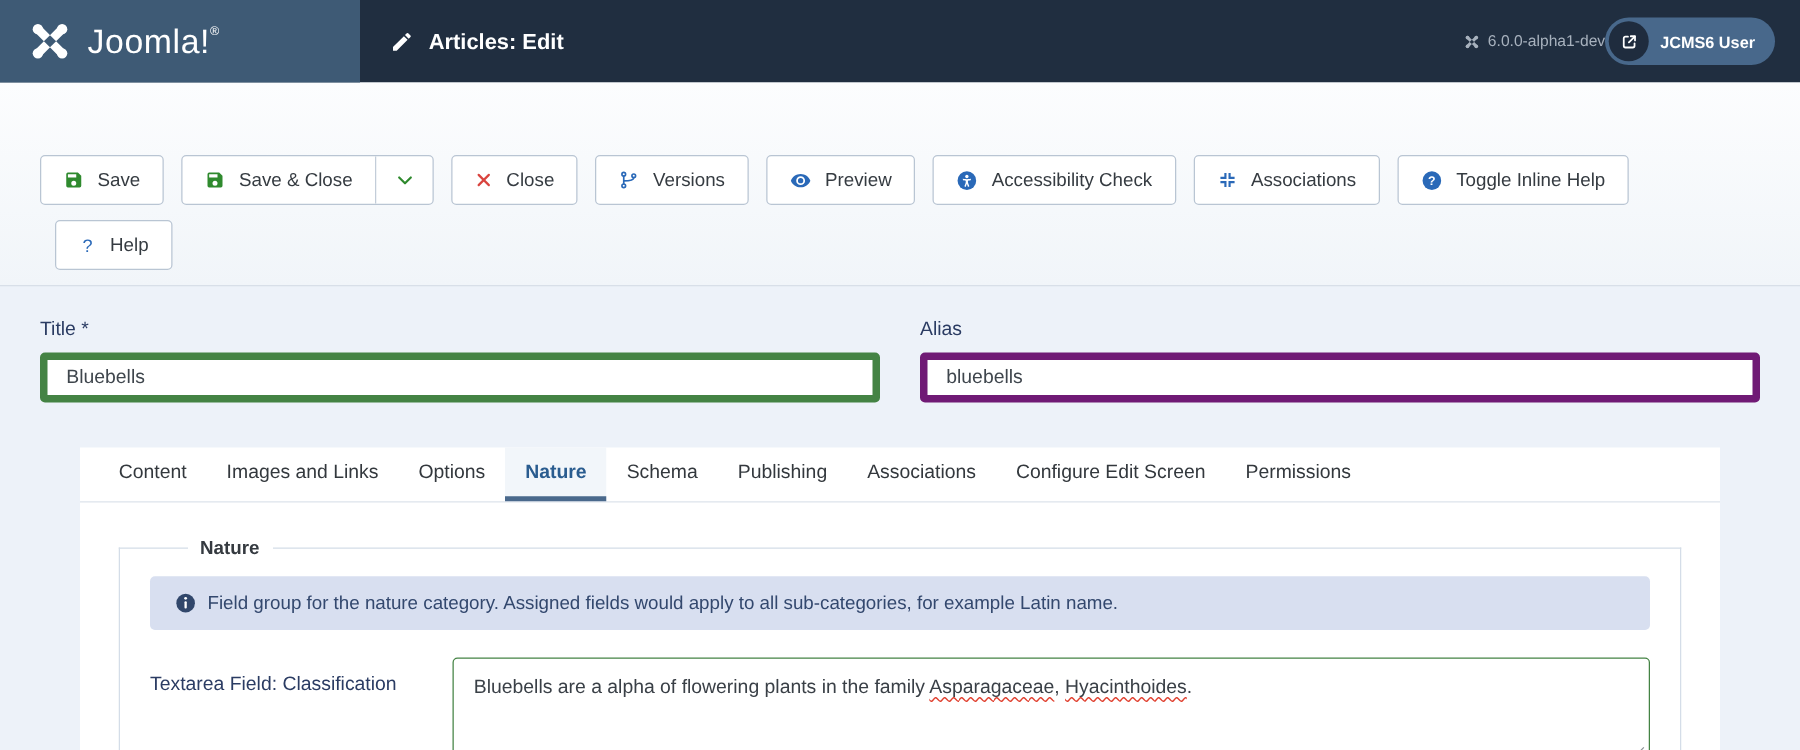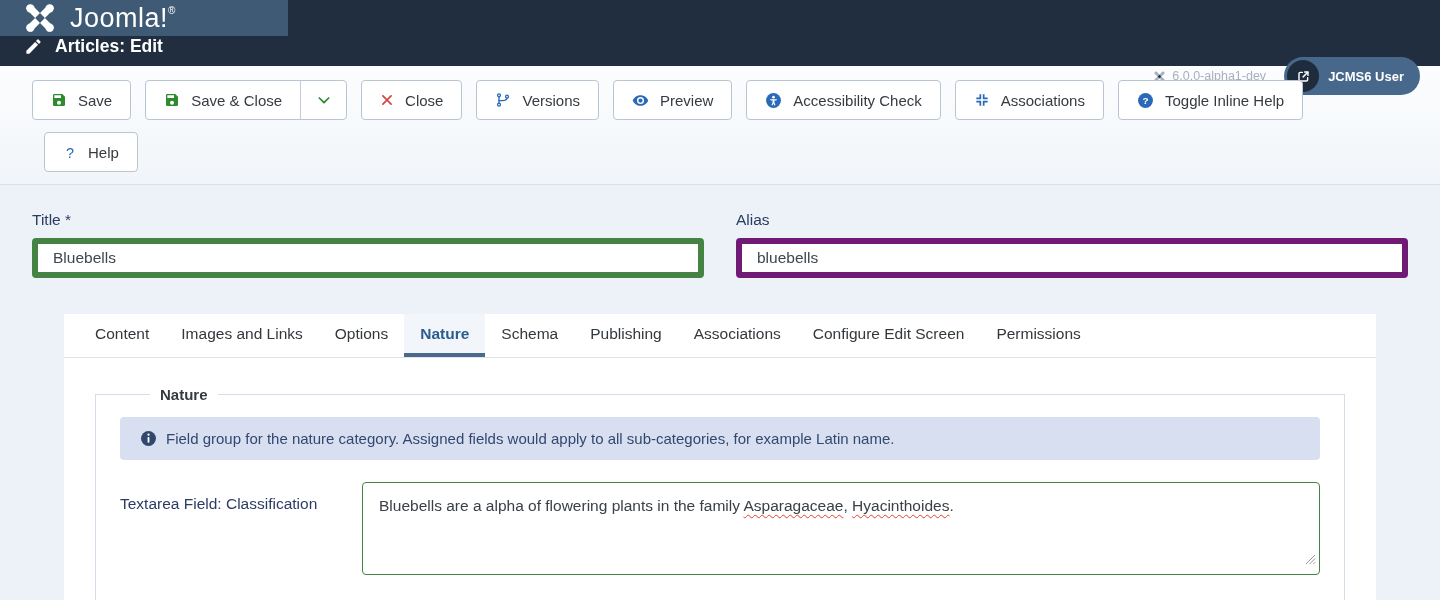--- a/index.html
+++ b/index.html
@@ -3,34 +3,34 @@
 <meta charset="utf-8">
 <style>
   * { box-sizing: border-box; margin: 0; padding: 0; }
   html,body { width:1440px; height:600px; overflow:hidden; }
   body {
     font-family: "Liberation Sans", sans-serif;
     background:#edf2f9;
     color:#353b41;
   }
   
-  .header { display:flex; align-items:stretch; height:66px; background:#202e40;flex-direction:column; }
+  .header { display:flex; align-items:stretch; height:66px; background:#202e40; }
   .brand-box { width:288px; background:#3e5a75; display:flex; align-items:center; padding-left:22px; gap:12px; flex:none; }
   .brand-word { color:#fff; font-size:27px; letter-spacing:.5px; display:flex; align-items:flex-start; }
   .brand-word sup { font-size:10px; margin-top:2px; }
   .page-head { display:flex; align-items:center; gap:12px; padding-left:24px; color:#fff; }
   .page-head .title { font-size:17.5px; font-weight:bold; }
-  .header-right { margin-left:auto; display:flex; align-items:center; gap:18px; padding-right:20px; }
+  .header-right { margin-left:auto; display:flex; align-items:center; padding-right:20px; }
   .version { display:flex; align-items:center; gap:6px; color:#a7b1bd; font-size:12.5px; }
   .user-pill { display:flex; align-items:center; gap:9px; background:#48688b; border:none; border-radius:19px; padding:3px 16px 3px 3px; height:38px; cursor:pointer; }
   .user-pill .pill-circle { width:32px; height:32px; border-radius:50%; background:#1f2c3e; display:flex; align-items:center; justify-content:center; }
   .user-pill .pill-label { color:#fff; font-size:13px; font-weight:bold; }
   
   .toolbar { background:linear-gradient(#fcfdfe,#f1f5f9); border-bottom:1px solid #d8dfe8; padding:14px 32px 12px; }
-  .tb-row { display:flex; align-items:center; }
+  .tb-row { display:flex; align-items:center;margin-top:44px; }
   .tb-row + .tb-row { margin-top:12px; }
   .btn { display:inline-flex; align-items:center; gap:11px; height:40px; padding:0 18px; background:#fff; border:1px solid #b9c5d3; border-radius:4px; font-size:15px; color:#353b41; cursor:pointer; font-family:inherit; }
   .btn + .btn, .btn + .btn-split, .btn-split + .btn { margin-left:14px; }
   .btn-split { display:inline-flex; background:#fff; border:1px solid #b9c5d3; border-radius:4px; overflow:hidden; }
   .btn-split .btn-main { display:inline-flex; align-items:center; gap:11px; height:38px; padding:0 18px; background:transparent; border:none; font-size:15px; color:#353b41; cursor:pointer; font-family:inherit; }
   .btn-split .btn-caret { width:46px; display:flex; align-items:center; justify-content:center; background:transparent; border:none; border-left:1px solid #c3cdd9; cursor:pointer; }
   .push-right { margin-left:auto; }
   .indent { margin-left:12px; }
   
   .form-area { padding:26px 32px 0; }

